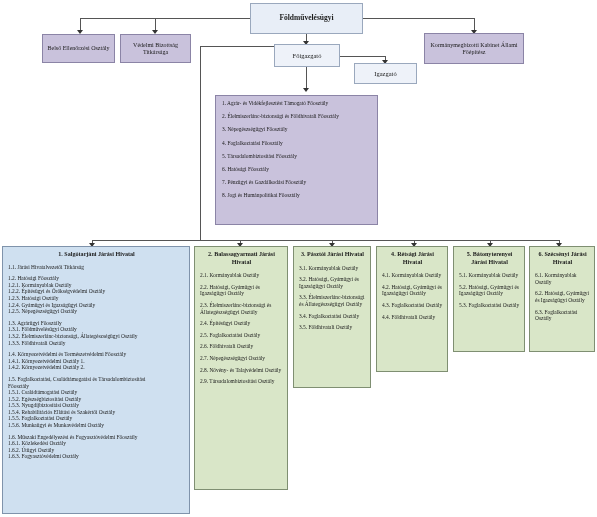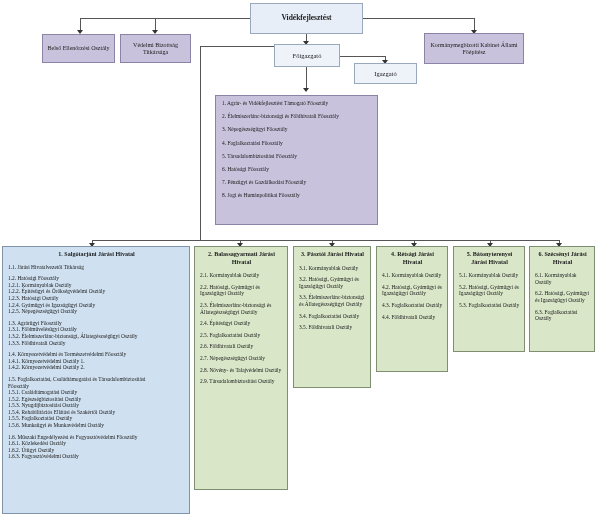--- a/index.html
+++ b/index.html
@@ -152,21 +152,21 @@
   <div class="line-v" style="left:332px; top:240px; height:6px;"></div>
   <div class="arrow-down" style="left:329px; top:243px;"></div>
   <div class="line-v" style="left:414px; top:240px; height:6px;"></div>
   <div class="arrow-down" style="left:411px; top:243px;"></div>
   <div class="line-v" style="left:490px; top:240px; height:6px;"></div>
   <div class="arrow-down" style="left:487px; top:243px;"></div>
   <div class="line-v" style="left:559px; top:240px; height:6px;"></div>
   <div class="arrow-down" style="left:556px; top:243px;"></div>
 
   <div class="node node-top" style="left:250px; top:3px; width:113px; height:31px;">
-    <span class="label">Vidékfejlesztést</span>
+    <span class="label">Földművelésügyi</span>
   </div>
 
   <div class="node node-purple" style="left:42px; top:34px; width:73px; height:29px;">
     <span class="label">Belső Ellenőrzési Osztály</span>
   </div>
 
   <div class="node node-purple" style="left:120px; top:34px; width:71px; height:29px;">
     <span class="label">Védelmi Bizottság Titkársága</span>
   </div>
 

